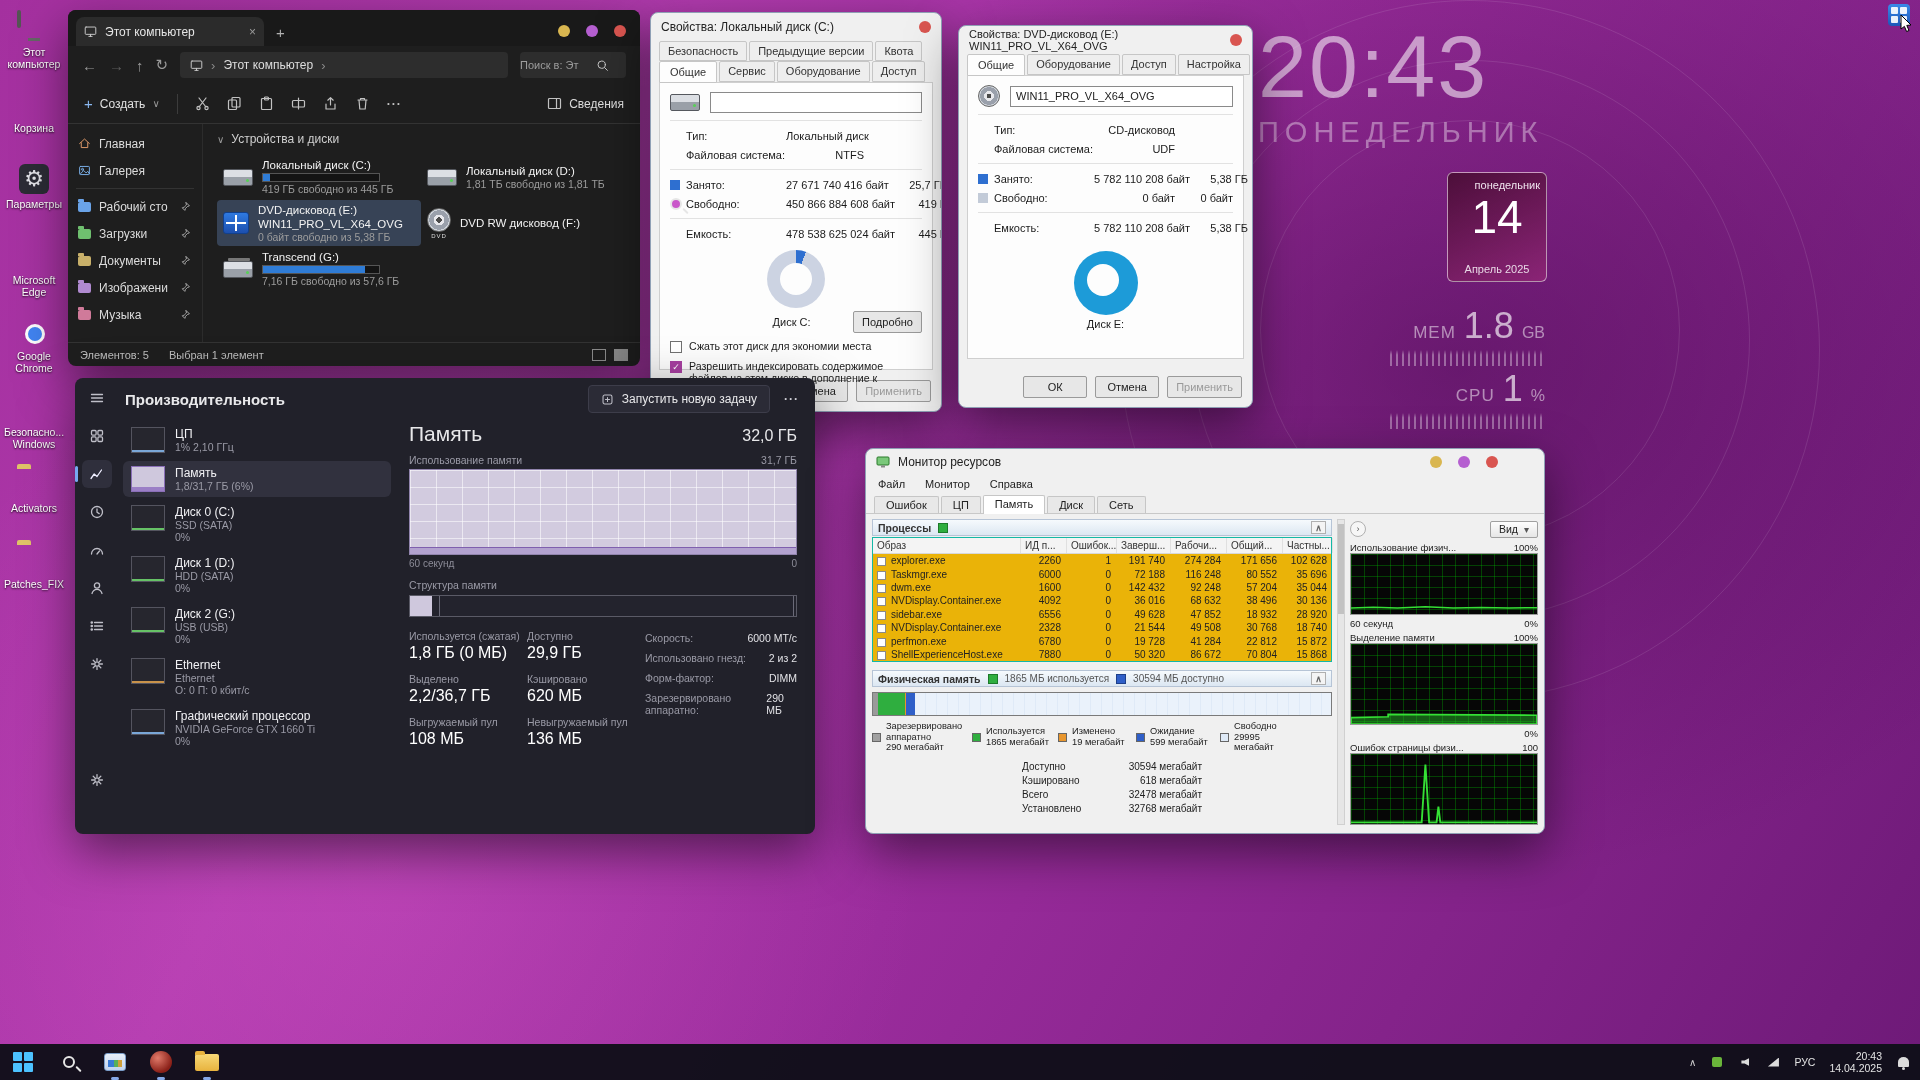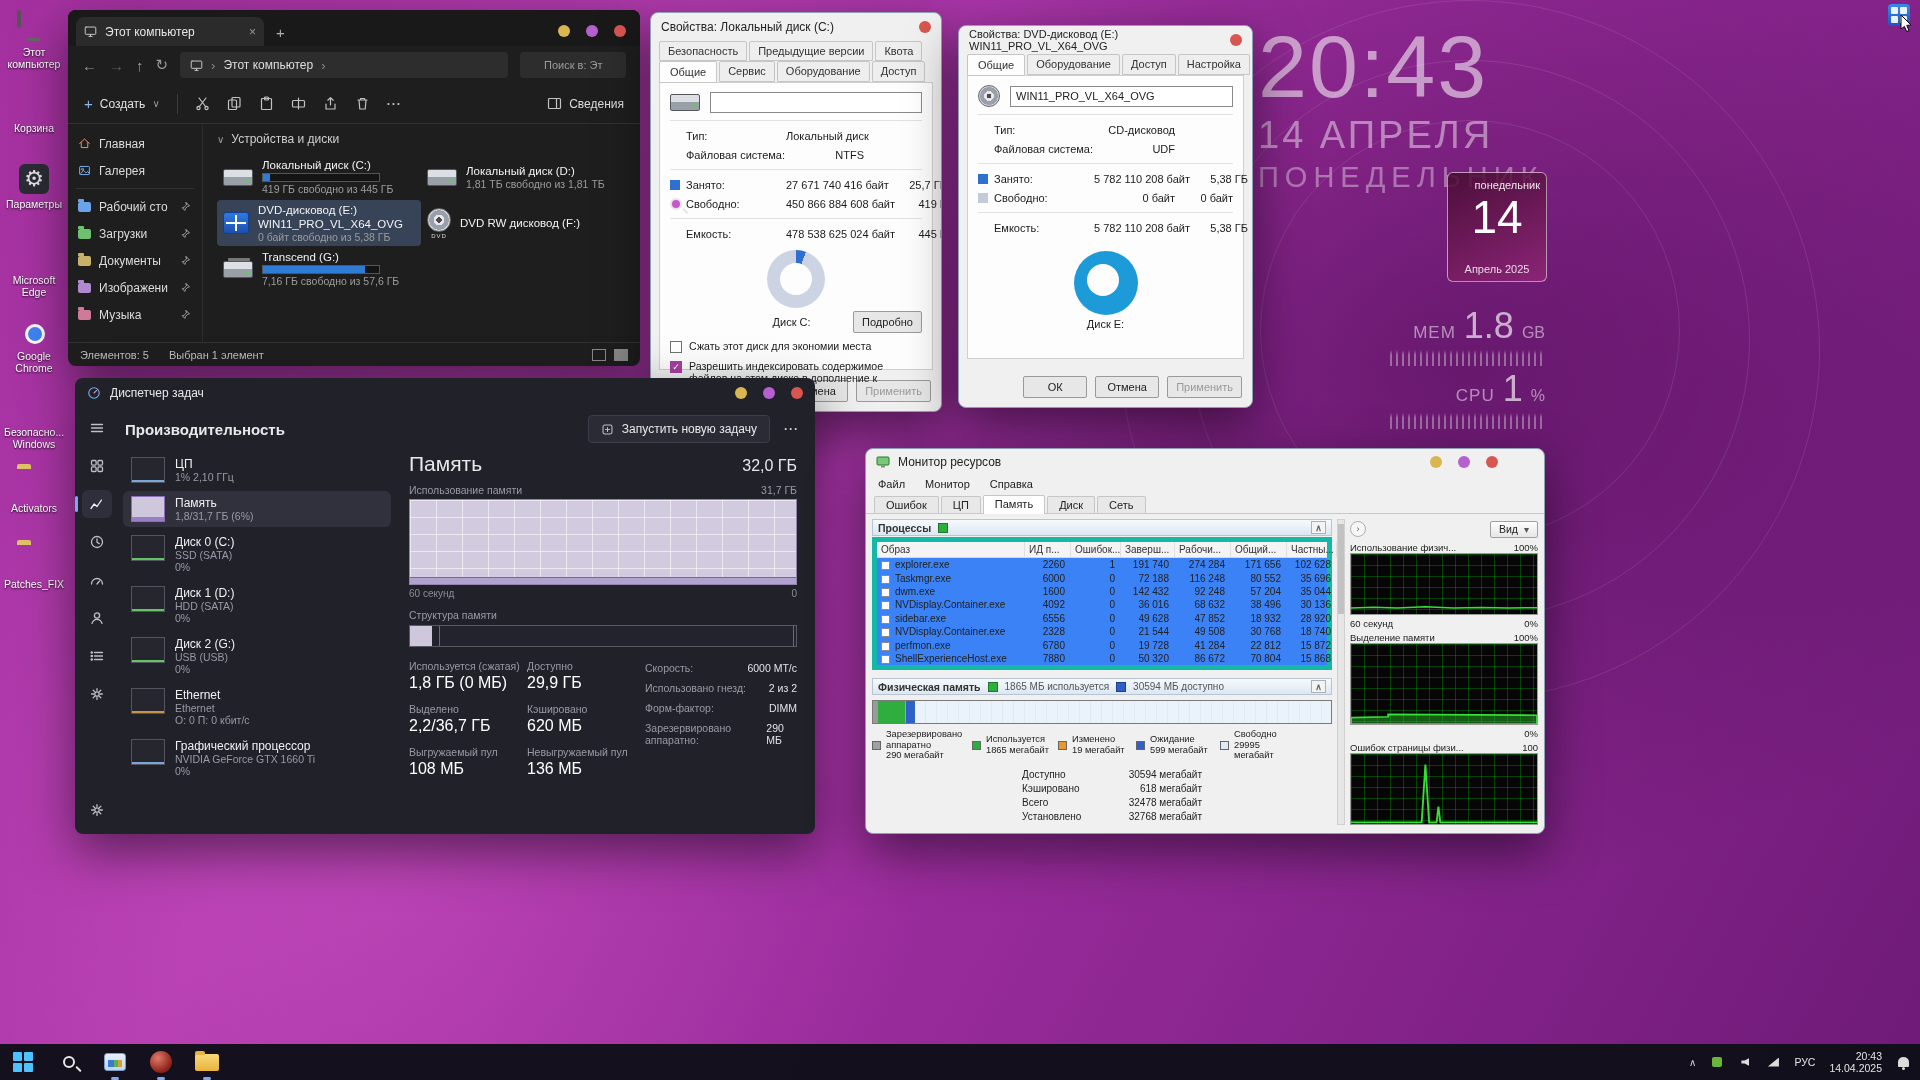--- a/index.html
+++ b/index.html
@@ -55,21 +55,21 @@
 .ex-tabs{height:36px;display:flex;align-items:flex-end;background:#191919;padding:0 14px 0 8px}
 .ex-tab{width:188px;height:29px;background:#2b2b2b;border-radius:8px 8px 0 0;display:flex;align-items:center;gap:8px;padding:0 8px;font-size:12px}
 .ex-tab .x{margin-left:auto;color:#9a9a9a;font-size:12px}
 .ex-plus{color:#b0b0b0;font-size:15px;margin:0 0 5px 12px}
 .ex-tabs .dots{margin-bottom:9px}
 .ex-nav{height:38px;display:flex;align-items:center;gap:12px;padding:0 14px;background:#1e1e1e}
 .navg{color:#9a9a9a;font-size:15px}
 .navg.dim{color:#5d5d5d}
 .addr{flex:1;height:26px;background:#2d2d2d;border-radius:4px;display:flex;align-items:center;gap:8px;padding:0 10px;font-size:12px;color:#ddd}
 .addr .sep{color:#8a8a8a;font-size:13px}
-.search{width:106px;height:26px;background:#2d2d2d;border-radius:4px;display:flex;align-items:center;padding:0 24px;gap:6px}
+.search{width:106px;height:26px;background:#2d2d2d;border-radius:4px;display:flex;align-items:center;padding:0 0;gap:6px}
 .search input{border:0;background:transparent;color:#9c9c9c;font-size:11px;width:70px;outline:none;font-family:inherit}
 .ex-cmd{height:40px;display:flex;align-items:center;gap:17px;padding:0 16px;border-bottom:1px solid #333}
 .newb{display:flex;align-items:center;gap:7px;font-size:12px;color:#e0e0e0}
 .newb .pl{color:#8ab8f0;font-size:15px}
 .vbar{width:1px;height:20px;background:#3c3c3c}
 .ci{width:15px;height:15px;stroke:#c2c2c2;fill:none;stroke-width:1.2;stroke-linecap:round;stroke-linejoin:round}
 .more{color:#c2c2c2;letter-spacing:1px;font-weight:bold}
 .details-btn{margin-left:auto;display:flex;align-items:center;gap:7px;color:#dcdcdc;font-size:12px}
 .ex-body{display:flex;height:218px}
 .ex-side{width:134px;padding-top:6px;display:flex;flex-direction:column}
@@ -191,21 +191,21 @@
 .rm-menu{height:18px;display:flex;gap:20px;padding:0 12px;font-size:11px;align-items:center}
 .rm-tabs{height:21px;display:flex;padding:0 8px;border-bottom:1px solid #c8c8c8;align-items:flex-end}
 .rtab{padding:2px 11px;border:1px solid #c6c6c6;border-bottom:none;background:#e8e8e8;font-size:11px;margin-right:2px;border-radius:2px 2px 0 0}
 .rtab.active{background:#fff;padding-bottom:4px;margin-bottom:-1px}
 .rm-body{display:flex;gap:5px;padding:5px 6px;height:316px}
 .rm-left{width:460px;display:flex;flex-direction:column}
 .secbar{height:17px;background:linear-gradient(#f6fafd,#dce7f2);border:1px solid #b6c4d6;display:flex;align-items:center;gap:7px;padding:0 5px;font-size:10.5px;font-weight:700;color:#333}
 .secbar .ind{width:10px;height:10px;background:#2fae3f;border:1px solid #1d7a2a;flex:none}
 .secbar .sum{font-weight:400;color:#555;font-size:10px}
 .secbar .coll{margin-left:auto;font-size:9px;color:#666;border:1px solid #b0b0b0;background:#f4f4f4;width:15px;height:13px;display:flex;align-items:center;justify-content:center}
-.rtable{border:5px solid #14b8a6;background:#3b82f6;margin-top:1px}
+.rtable{border:1px solid #14b8a6;background:#eab308;margin-top:1px}
 .trow{display:grid;grid-template-columns:148px 46px 50px 54px 56px 56px 50px;align-items:center;height:13.4px;font-size:10px}
 .trow.head{background:#f4f4f4;border-bottom:1px solid #d8d8d8;height:16px;color:#333}
 .trow.head span{padding-left:4px;border-right:1px solid #e0e0e0;height:100%;display:flex;align-items:center}
 .trow .num{text-align:right;padding-right:6px}
 .ncell{display:flex;align-items:flex-end;gap:5px;padding-left:4px;overflow:hidden;white-space:nowrap}
 .rcb{width:9px;height:9px;border:1px solid #8a8a8a;background:#fff;flex:none}
 .membar{height:24px;border:1px solid #7a7a7a;margin-top:5px;display:flex;background:#fff}
 .membar .s1{width:1.2%;background:#9a9a9a}
 .membar .s2{width:5.7%;background:#2fae3f}
 .membar .s3{width:0.4%;background:#e8962e}
@@ -298,21 +298,20 @@
       <span class="dlabel">Activators</span>
     </div>
     <div class="dicon">
       <span class="ig"><span class="ic-folder"></span></span>
       <span class="dlabel">Patches_FIX</span>
     </div>
   </div>
 
   <div class="clockw">
     <div class="t">20:43</div>
-    <div class="d1">14 АПРЕЛЯ</div>
     <div class="d2">ПОНЕДЕЛЬНИК</div>
   </div>
   <div class="calw">
     <span class="wd">понедельник</span>
     <span class="dy">14</span>
     <span class="my">Апрель 2025</span>
   </div>
   <div class="meter" style="left:1390px;top:305px;width:155px">
     <div class="row">
       <span class="lab">MEM</span>
@@ -662,32 +661,20 @@
         </div>
     </div>
     <div class="btnrow" style="bottom:9px">
       <span class="wbtn">ОК</span>
       <span class="wbtn">Отмена</span>
       <span class="wbtn dis">Применить</span>
     </div>
   </div>
 
   <div class="window tm">
-    <div class="tm-title">
-      <svg class="sv" style="width:14px;height:14px" viewBox="0 0 16 16">
-          <circle cx="8" cy="8" r="6" style="stroke:#6ab1f0"></circle>
-          <path d="M8 8l3-3" style="stroke:#e88ab0"></path>
-        </svg>
-      <span>Диспетчер задач</span>
-      <div class="dots">
-        <span class="dot y"></span>
-        <span class="dot p"></span>
-        <span class="dot r"></span>
-      </div>
-    </div>
     <div class="tm-body">
       <div class="tm-rail">
         <span class="ricon">
             <svg class="sv" viewBox="0 0 16 16">
               <path d="M2.5 4.5h11M2.5 8h11M2.5 11.5h11"></path>
             </svg>
           </span>
         <span class="ricon">
             <svg class="sv" viewBox="0 0 16 16">
               <rect x="2.5" y="2.5" width="4.6" height="4.6" rx="1"></rect>

